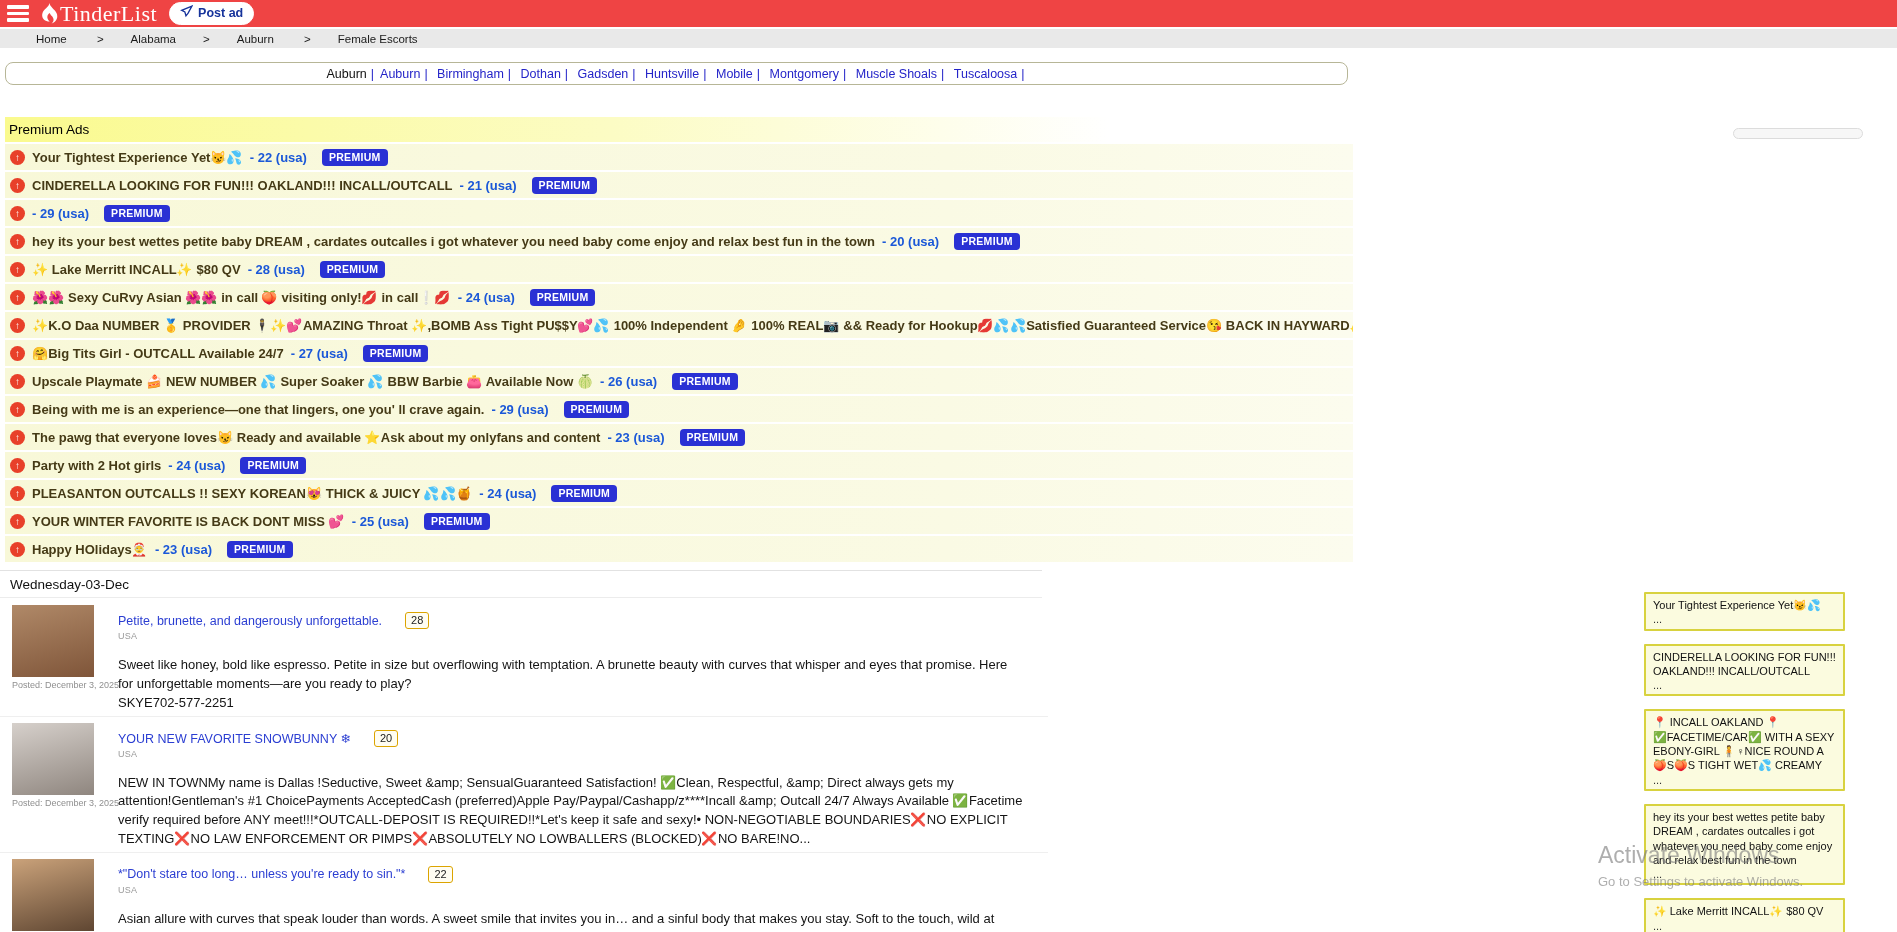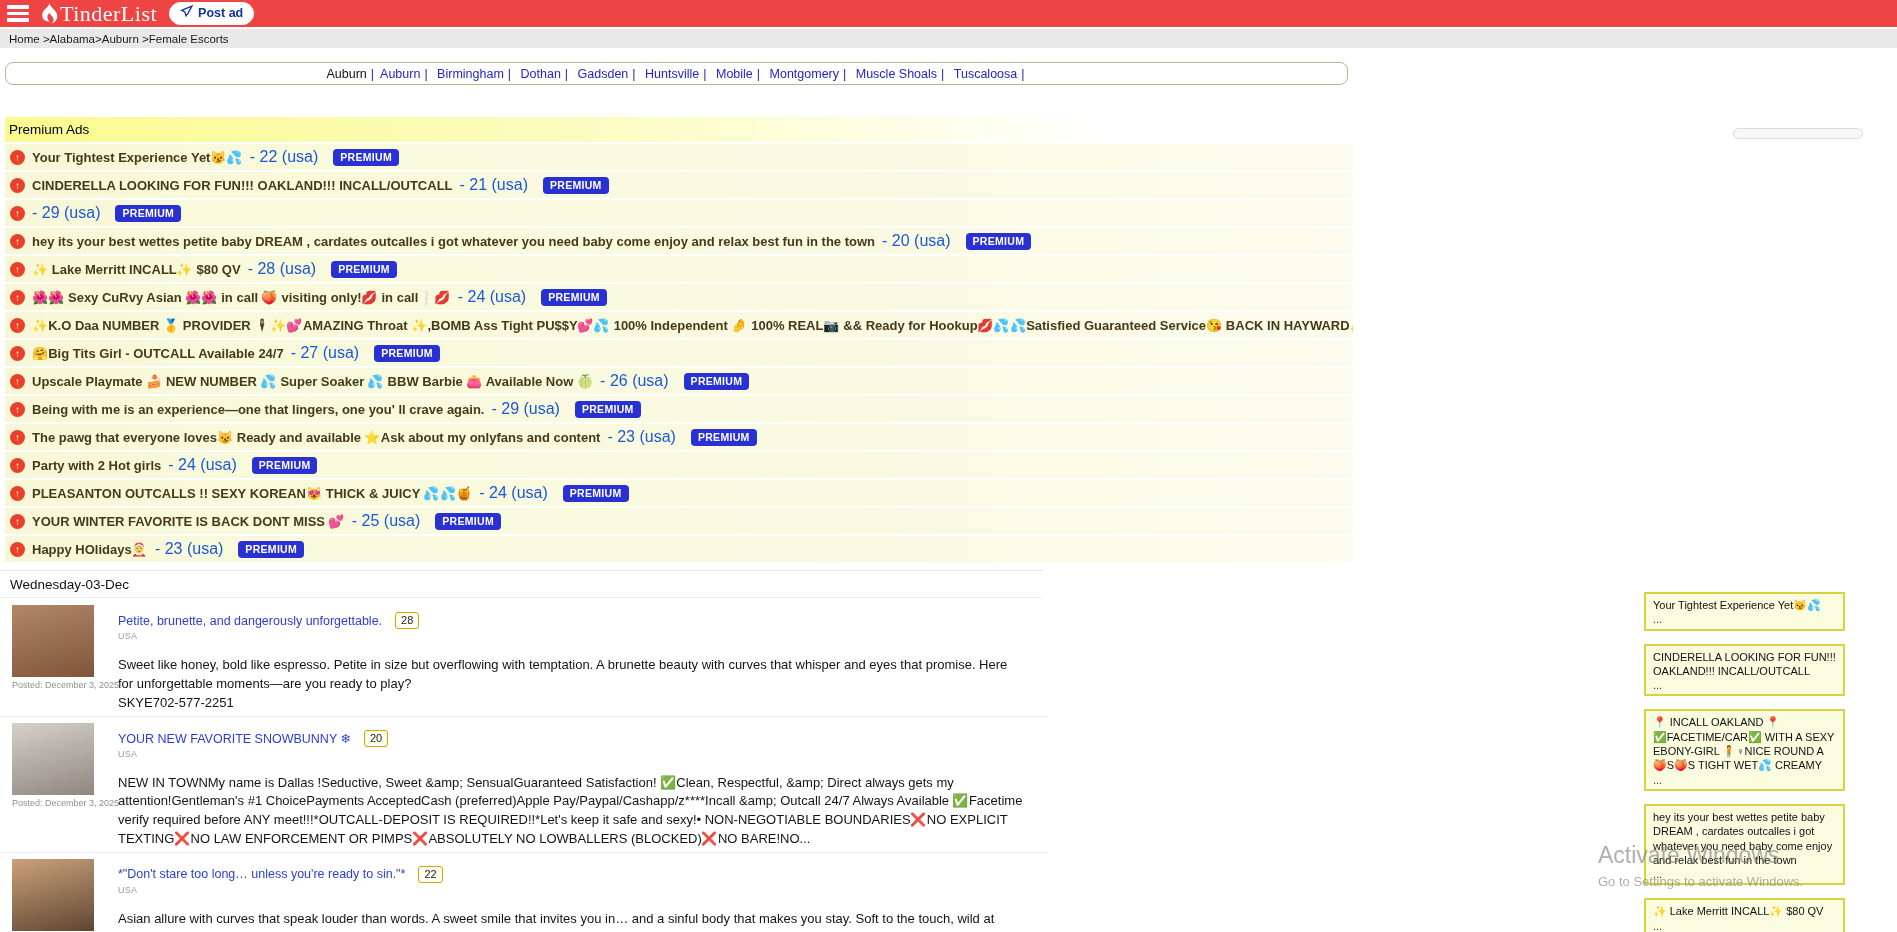--- a/index.html
+++ b/index.html
@@ -16,54 +16,54 @@
   .hamburger span { display:block; width:22px; height:3.5px; background:#fff; border-radius:1px; }
   .brand { display:flex; align-items:center; gap:2px; color:#fff;
     font-family:"Liberation Serif", serif; font-size:22px; letter-spacing:0.5px; cursor:pointer; }
   .brand svg { display:block; }
   .post-ad { display:flex; align-items:center; gap:5px; background:#fff; color:#16339b;
     border:1px solid #ffffff; border-radius:12px; padding:2px 10px 3px;
     font-weight:bold; font-size:12.5px; cursor:pointer; font-family:inherit; }
   
   .breadcrumb { position:absolute; top:29px; left:0; width:100%; height:19px;
     background:#e9e9e9; display:flex; align-items:center; padding-left:9px;
-    font-size:11.5px; color:#1a1a1a; }
+    font-size:11.5px; color:#1a1a1a;gap:27px; }
   .crumb { cursor:pointer; }
   .crumb-sep { white-space:pre; }
   
   .city-box { position:absolute; top:62px; left:5px; width:1343px; height:23px;
     border:1px solid #b7b697; border-radius:8px; background:#fff;
     display:flex; align-items:center; justify-content:center; font-size:12.5px; }
   .city-current { color:#111; margin-right:4px; }
   .city-link { color:#2424c8; text-decoration:none; cursor:pointer; margin:0 4px; }
   .city-pipe { color:#2424c8; margin-right:2px; }
   
   .premium { position:absolute; top:117px; left:5px; width:1348px; }
   .premium-header { background:linear-gradient(to right,#fafa8e 0%,#fcfcc4 45%,#ffffff 82%);
     font-weight:normal; font-size:13.5px; color:#000; padding:5px 4px; }
   .prow { height:26px; margin-top:2px; display:flex; align-items:center; gap:7px;
     padding:0 5px; white-space:nowrap; overflow:hidden; cursor:pointer;
     background:linear-gradient(to right,#f8f8d8 0%,#fafae4 70%,#fcfcee 100%); }
   .burst { flex:none; width:15px; height:15px; border-radius:50%; background:#e8402a;
     color:#fff; font-size:10px; font-weight:bold; line-height:15px; text-align:center; }
   .ptitle { font-weight:bold; font-size:13px; color:#453a16; }
-  .p-age { font-weight:normal; font-size:16px; color:#1b58d8; }
+  .p-age { font-weight:bold; font-size:13px; color:#1b58d8; }
   .pbadge { background:#2a31d4; color:#fff; font-weight:bold; font-size:10.5px;
     padding:2.5px 7px; border-radius:4px; margin-left:8px; letter-spacing:0.3px; cursor:pointer; }
   
   .date-row { position:absolute; top:570px; left:0; width:1042px; background:#fff;
     border-top:1px solid #e2e2e2; border-bottom:1px solid #ececec;
     padding:6px 10px 5px; font-size:13.5px; color:#111; }
   .listings { position:absolute; top:599px; left:0; width:1048px; }
   .listing { display:flex; padding:6px 0 3px 12px; border-bottom:1px solid #efefef; min-height:92px; }
   .thumb-col { flex:none; width:82px; margin-right:24px; }
   .thumb { width:82px; height:72px; cursor:pointer; }
   .posted { font-size:9px; color:#8f8f8f; margin-top:3px; white-space:nowrap; }
   .l-main { flex:1; padding-top:7px; }
-  .l-title-row { display:flex; align-items:center; gap:13px; }
+  .l-title-row { display:flex; align-items:center; gap:23px; }
   .l-title { color:#2b3ed2; font-size:12.5px; cursor:pointer; }
   .l-age { border:1px solid #dca400; border-radius:3px; background:#fffdf2;
     font-size:11px; color:#222; padding:0 5px; line-height:15px; }
   .l-usa { font-size:9px; color:#9a9a9a; margin-top:2px; letter-spacing:0.2px; }
   .l-desc { margin-top:15px; font-size:13px; color:#141414; max-width:908px;
     line-height:1.45; white-space:pre-line; }
   
   .sidebar { position:absolute; left:1644px; top:592px; width:201px; }
   .sb-box { border:2px solid #d8d23f; background:#fbfbdf; border-radius:1px;
     padding:4px 7px 2px; margin-bottom:13px; font-size:11px; line-height:1.3;

